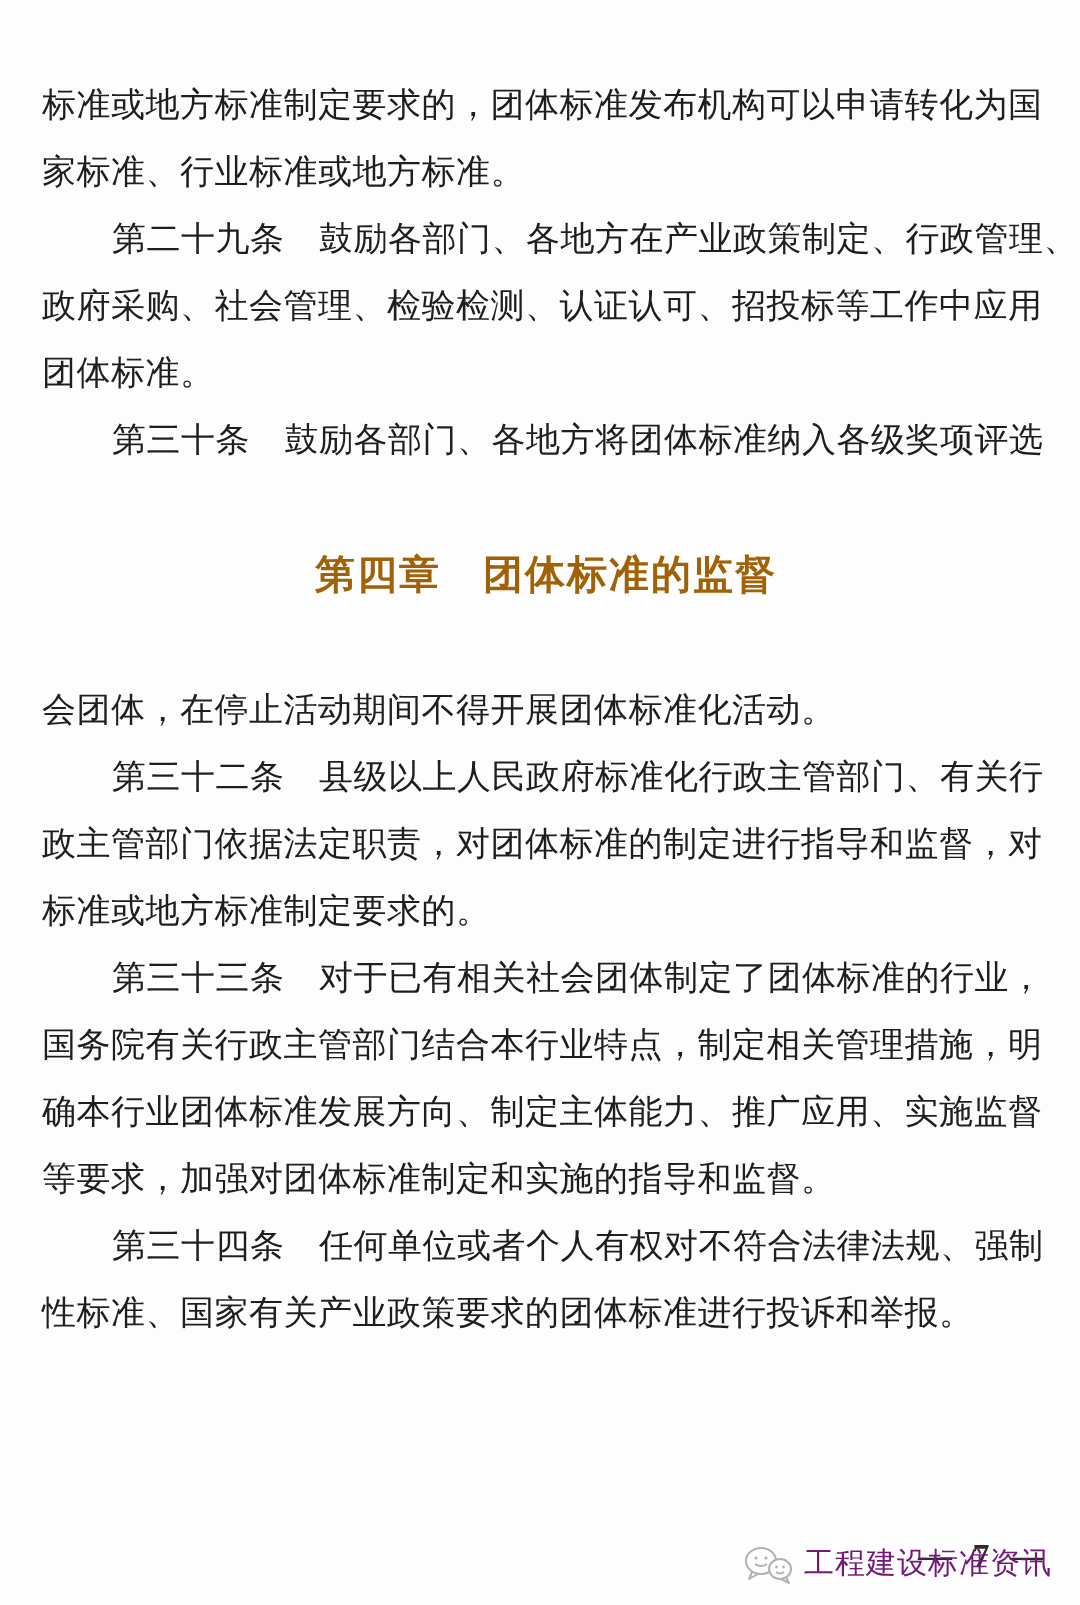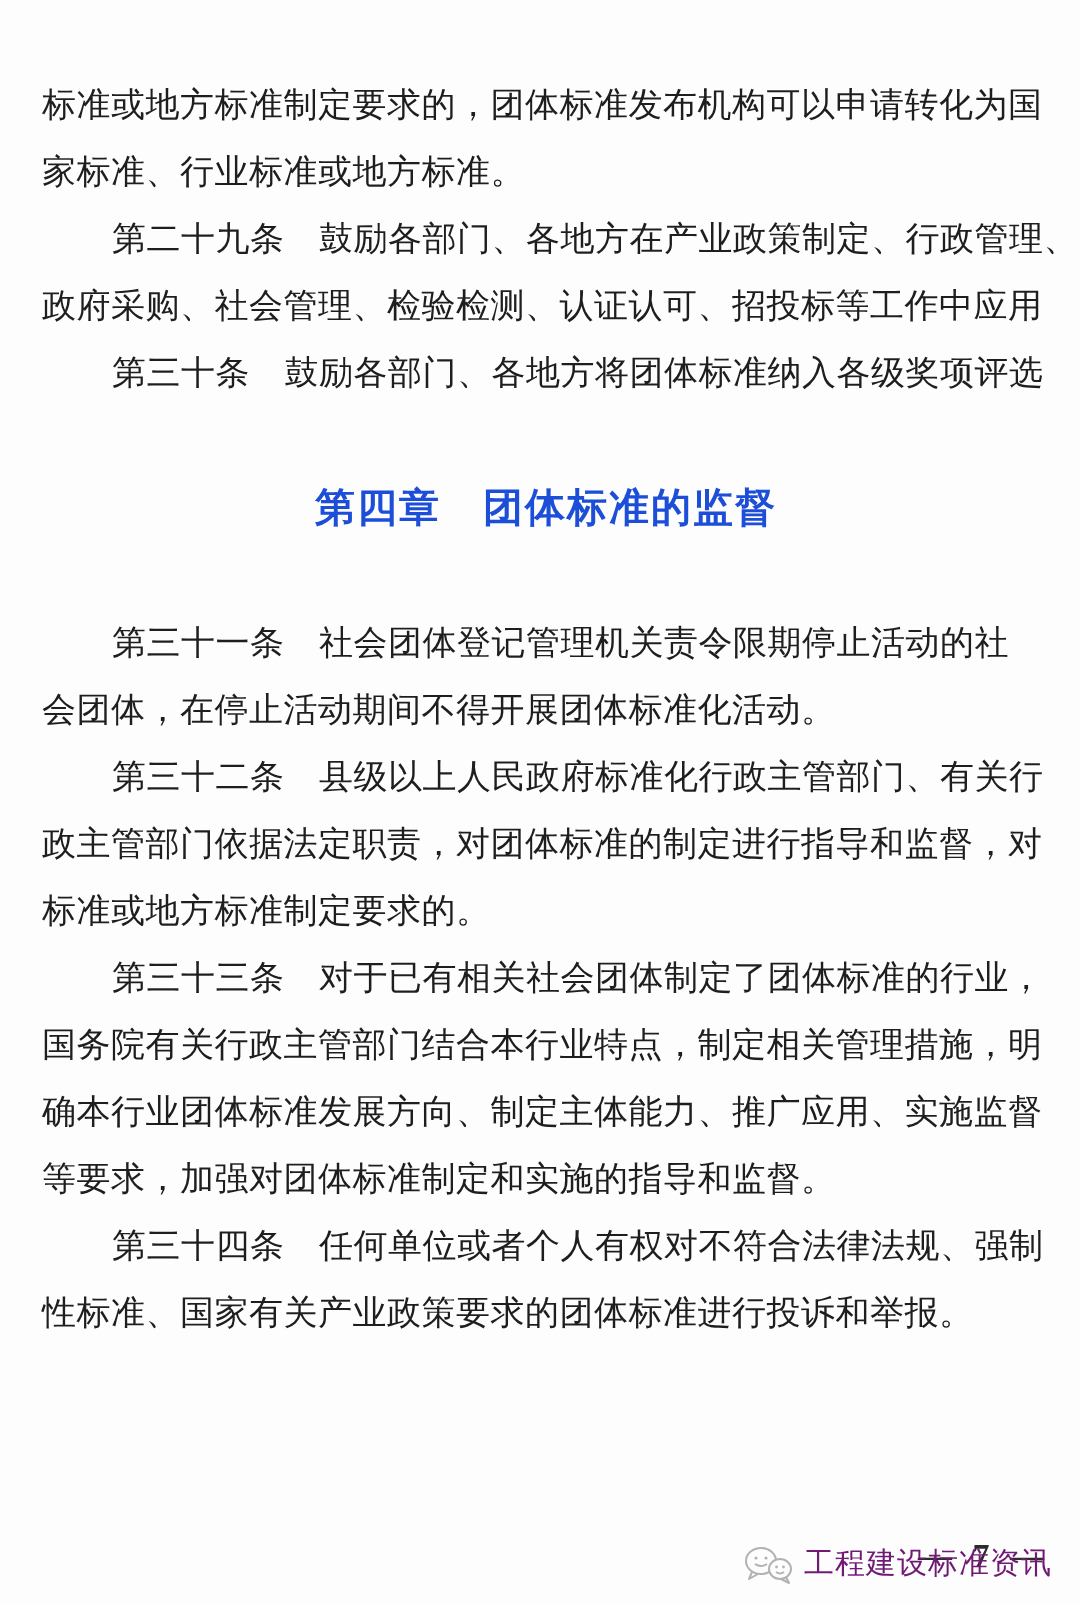--- a/index.html
+++ b/index.html
@@ -32,21 +32,21 @@
 
   .heading {
     font-family: "Liberation Sans", "DejaVu Sans", sans-serif;
     font-weight: 700;
     font-size: 40px;
     line-height: 67px;
     margin: 68px 0;
     text-align: center;
     letter-spacing: 2px;
     white-space: nowrap;
-    color: #1d4ed8;
+    color: #a16207;
   }
 
   .pagenum {
     position: absolute;
     right: 30px;
     bottom: 30px;
     z-index: 1;
     font-size: 34px;
     font-weight: 700;
     letter-spacing: 6px;
@@ -74,23 +74,23 @@
 </head>
 <body>
 
 <div class="page">
 
   <div class="doc">
       <div class="line">标准或地方标准制定要求的，团体标准发布机构可以申请转化为国</div>
       <div class="line">家标准、行业标准或地方标准。</div>
       <div class="line indent">第二十九条　鼓励各部门、各地方在产业政策制定、行政管理、</div>
       <div class="line">政府采购、社会管理、检验检测、认证认可、招投标等工作中应用</div>
+      <div class="line">团体标准。</div>
       <div class="line indent">第三十条　鼓励各部门、各地方将团体标准纳入各级奖项评选</div>
       <div class="heading">第四章　团体标准的监督</div>
-      <div class="line indent">第三十一条　社会团体登记管理机关责令限期停止活动的社</div>
       <div class="line">会团体，在停止活动期间不得开展团体标准化活动。</div>
       <div class="line indent">第三十二条　县级以上人民政府标准化行政主管部门、有关行</div>
       <div class="line">政主管部门依据法定职责，对团体标准的制定进行指导和监督，对</div>
       <div class="line">标准或地方标准制定要求的。</div>
       <div class="line indent">第三十三条　对于已有相关社会团体制定了团体标准的行业，</div>
       <div class="line">国务院有关行政主管部门结合本行业特点，制定相关管理措施，明</div>
       <div class="line">确本行业团体标准发展方向、制定主体能力、推广应用、实施监督</div>
       <div class="line">等要求，加强对团体标准制定和实施的指导和监督。</div>
       <div class="line indent">第三十四条　任何单位或者个人有权对不符合法律法规、强制</div>
       <div class="line">性标准、国家有关产业政策要求的团体标准进行投诉和举报。</div>

